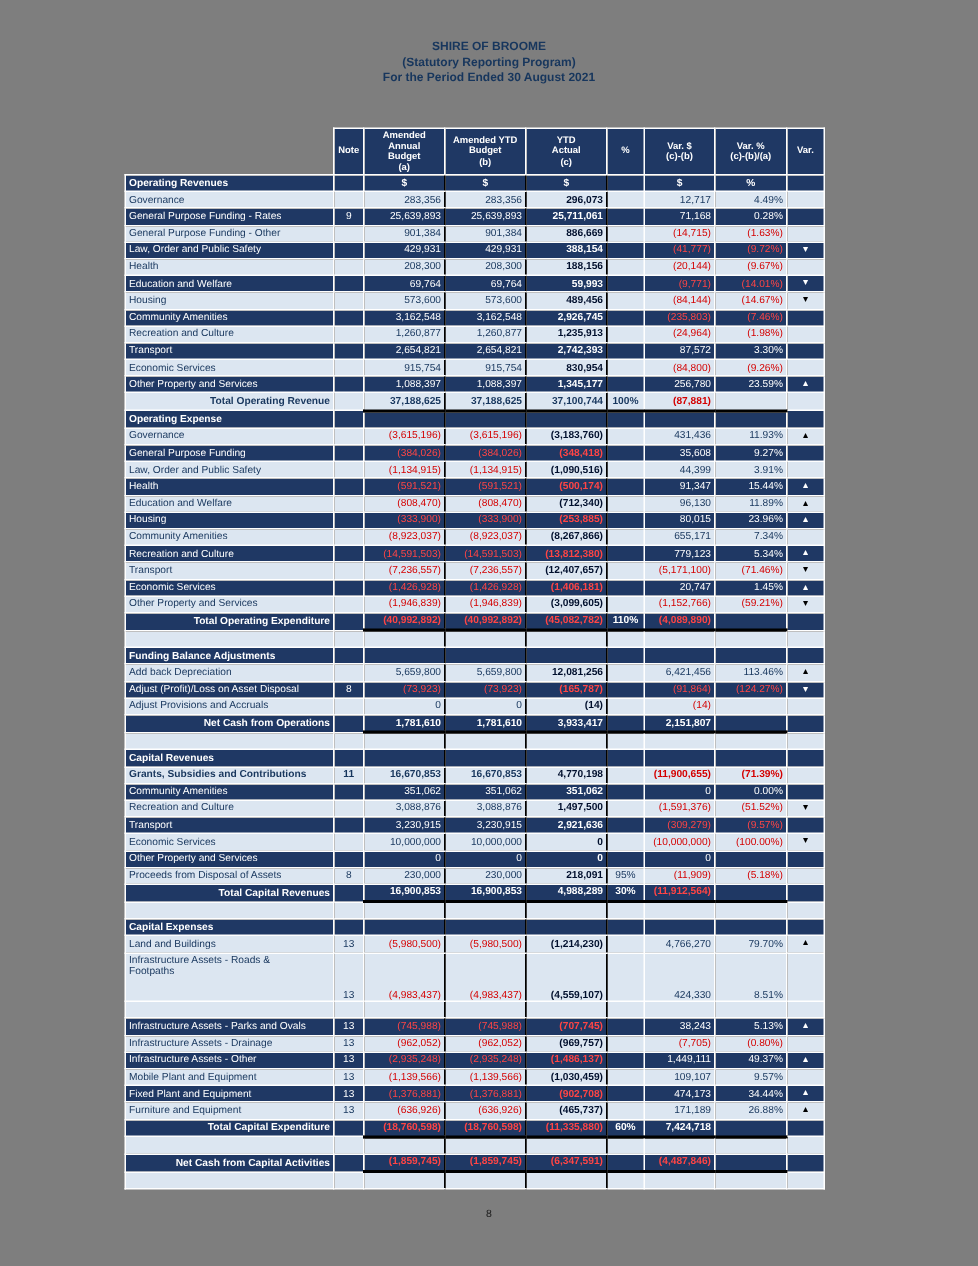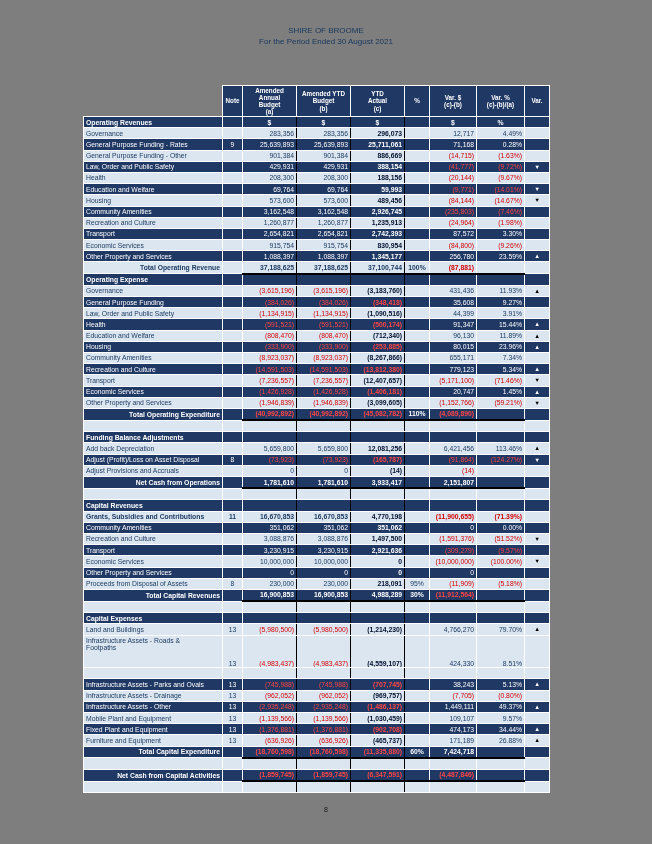--- a/index.html
+++ b/index.html
@@ -2,21 +2,21 @@
 <html><head>
 <meta charset="utf-8">
 <style>
   html,body{margin:0;padding:0;}
   body{
     width:652px;height:844px;background:#7E7E7E;
     font-family:"Liberation Sans", sans-serif;position:relative;overflow:hidden;
   }
   .title-block{
     position:absolute;top:26px;left:0;width:652px;text-align:center;
-    color:#17365D;font-weight:normal;font-size:8px;line-height:10.5px;
+    color:#17365D;font-weight:bold;font-size:8px;line-height:10.5px;
   }
   .sheet{position:absolute;left:83px;top:85px;}
   table{border-collapse:collapse;table-layout:fixed;}
   td{
     font-size:6.8px;line-height:1.05;padding:0 2px;height:10.2px;
     border:1px solid #FFFFFF;overflow:hidden;white-space:nowrap;
     color:#17365D;vertical-align:middle;
   }
   tr.hdr td{
     background:#1F3864;color:#FFFFFF;font-weight:bold;font-size:6.3px;
@@ -45,20 +45,21 @@
   .page-num{
     position:absolute;top:806px;left:0;width:652px;text-align:center;
     font-size:7px;color:#1a1a1a;
   }
 </style>
 </head>
 <body>
 
 <div class="title-block">
   <div>SHIRE OF BROOME</div>
+  <div>(Statutory Reporting Program)</div>
   <div>For the Period Ended 30 August 2021</div>
 </div>
 
 <div class="sheet">
   <table id="fin-table">
     <colgroup>
       <col style="width:139px">
         <col style="width:20px">
         <col style="width:54px">
       <col style="width:54px">

